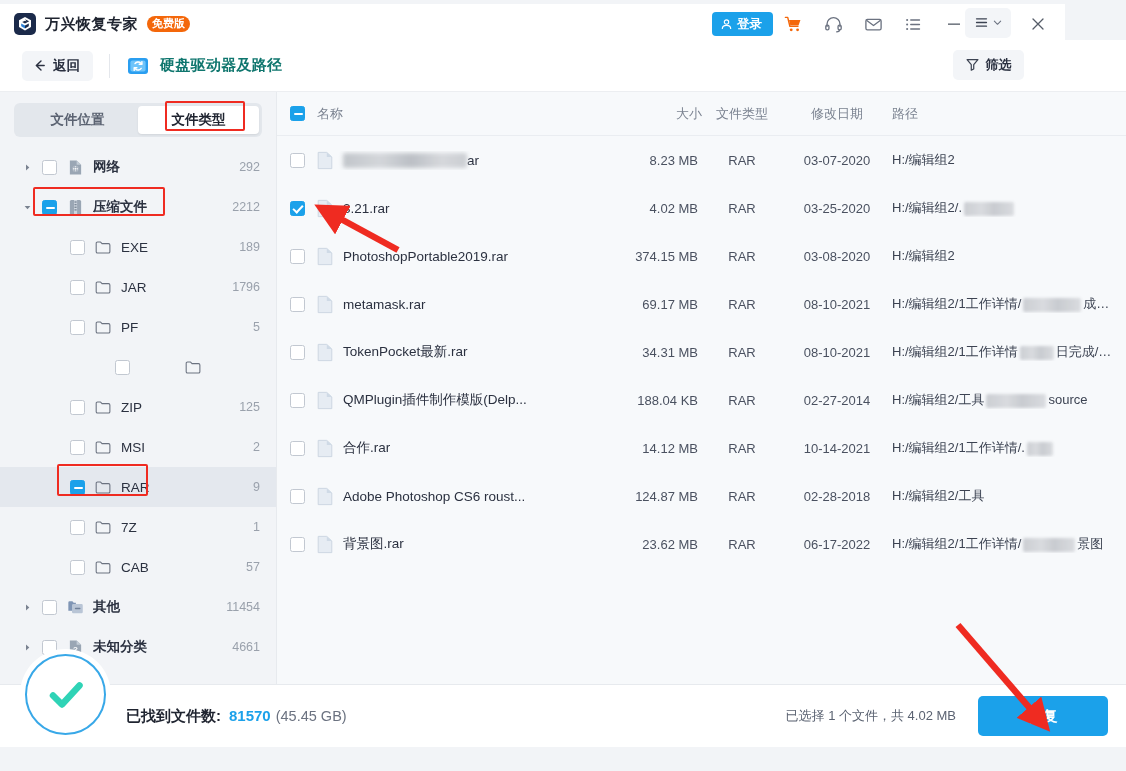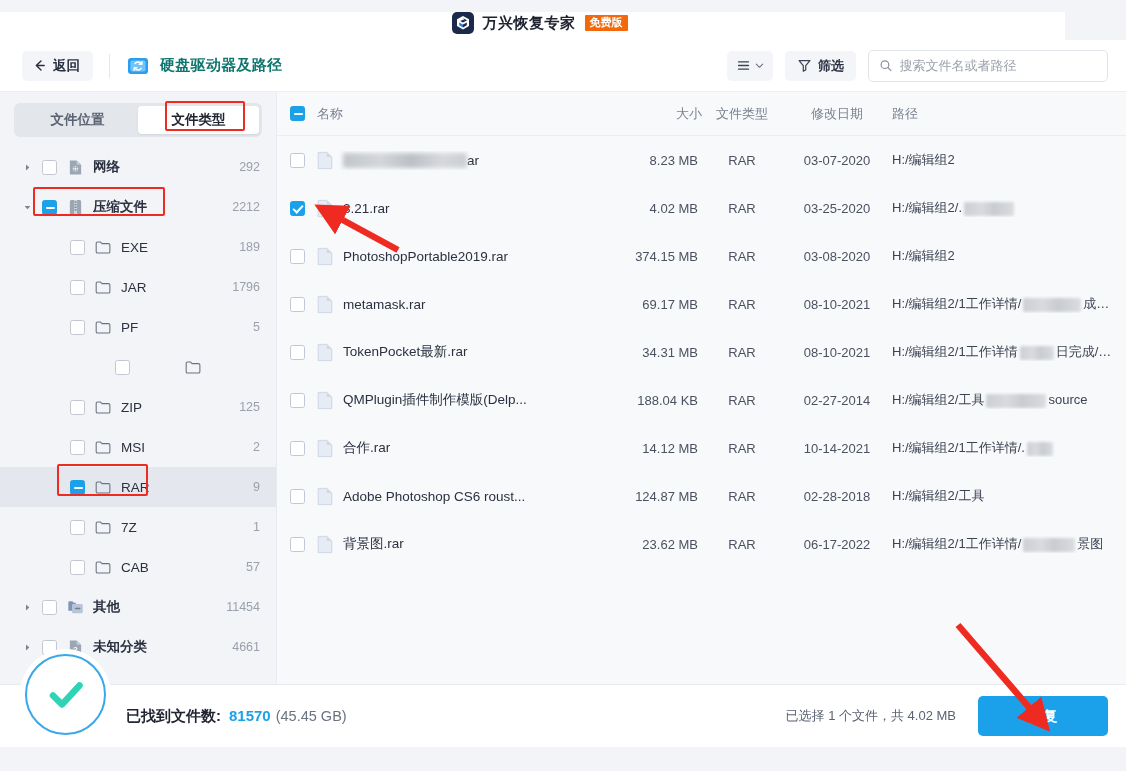--- a/index.html
+++ b/index.html
@@ -7,33 +7,33 @@
     width: 1126px; height: 771px;
     font-family: "Liberation Sans", "DejaVu Sans", sans-serif;
     background: #ffffff;
     overflow: hidden;
     -webkit-font-smoothing: antialiased;
   }
   #app { position: relative; width: 1126px; height: 771px; background: #f2f4f7; }
 
   
   .titlebar {
-    position: absolute; top: 12px; left: 0; width: 1065px; height: 40px;
-    background: #ffffff; display: flex; align-items: center; flex-direction: column;
+    position: absolute; top: 4px; left: 0; width: 1065px; height: 40px;
+    background: #ffffff; display: flex; align-items: center;
   }
   .brand { display: flex; align-items: center; padding-left: 14px; gap: 9px; }
   .brand-logo {
     width: 22px; height: 22px; border-radius: 5px;
     background: #1b2a4a; position: relative; flex: 0 0 auto;
   }
   .brand-logo svg { position: absolute; top: 3px; left: 3px; }
   .brand-name { font-size: 15px; color: #1f2430; font-weight: 700; letter-spacing: .5px; }
   .brand-badge {
     background: #f4670a; color: #fff; font-size: 11px; font-weight: 700;
-    padding: 2px 5px 3px; border-radius: 1px; line-height: 1;
+    padding: 2px 5px 3px; border-radius: 8px; line-height: 1;
   }
   .tb-right { margin-left: auto; display: flex; align-items: center; gap: 0; padding-right: 6px; }
   .login-btn {
     background: #1ba1ea; color: #fff; border: none; border-radius: 4px;
     height: 24px; padding: 0 11px 0 8px; font-size: 12.5px; font-weight: 700;
     display: flex; align-items: center; gap: 4px; cursor: pointer;
     font-family: "Liberation Sans", sans-serif;
   }
   .tb-icon {
     width: 40px; height: 40px; display: flex; align-items: center; justify-content: center;
@@ -51,21 +51,21 @@
     margin-left: 22px; height: 30px; padding: 0 13px 0 10px;
     background: #f3f5f8; border-radius: 5px;
     display: flex; align-items: center; gap: 6px; cursor: pointer;
     font-size: 13.5px; color: #2a3040; font-weight: 700;
   }
   .tb-sep { width: 1px; height: 24px; background: #e4e7ec; margin: 0 16px; }
   .drive-icon {
     width: 24px; height: 24px; display: flex; align-items: center; justify-content: center;
   }
   .page-title { font-size: 15px; font-weight: 700; color: #0f766e; margin-left: 10px; letter-spacing: .3px; }
-  .tb-actions { margin-left: auto; display: flex; align-items: center; padding-right: 18px; gap: 12px; }
+  .tb-actions { margin-left: auto; display: flex; align-items: center; padding-right: 18px; gap: 12px; flex-direction: column; }
   .view-btn {
     width: 46px; height: 30px; background: #f3f5f8; border-radius: 5px;
     display: flex; align-items: center; justify-content: center; gap: 4px; cursor: pointer;
   }
   .filter-btn {
     height: 30px; padding: 0 12px; background: #f3f5f8; border-radius: 5px;
     display: flex; align-items: center; gap: 6px; cursor: pointer;
     font-size: 13px; color: #2a3040; font-weight: 700;
   }
   .search-box {

